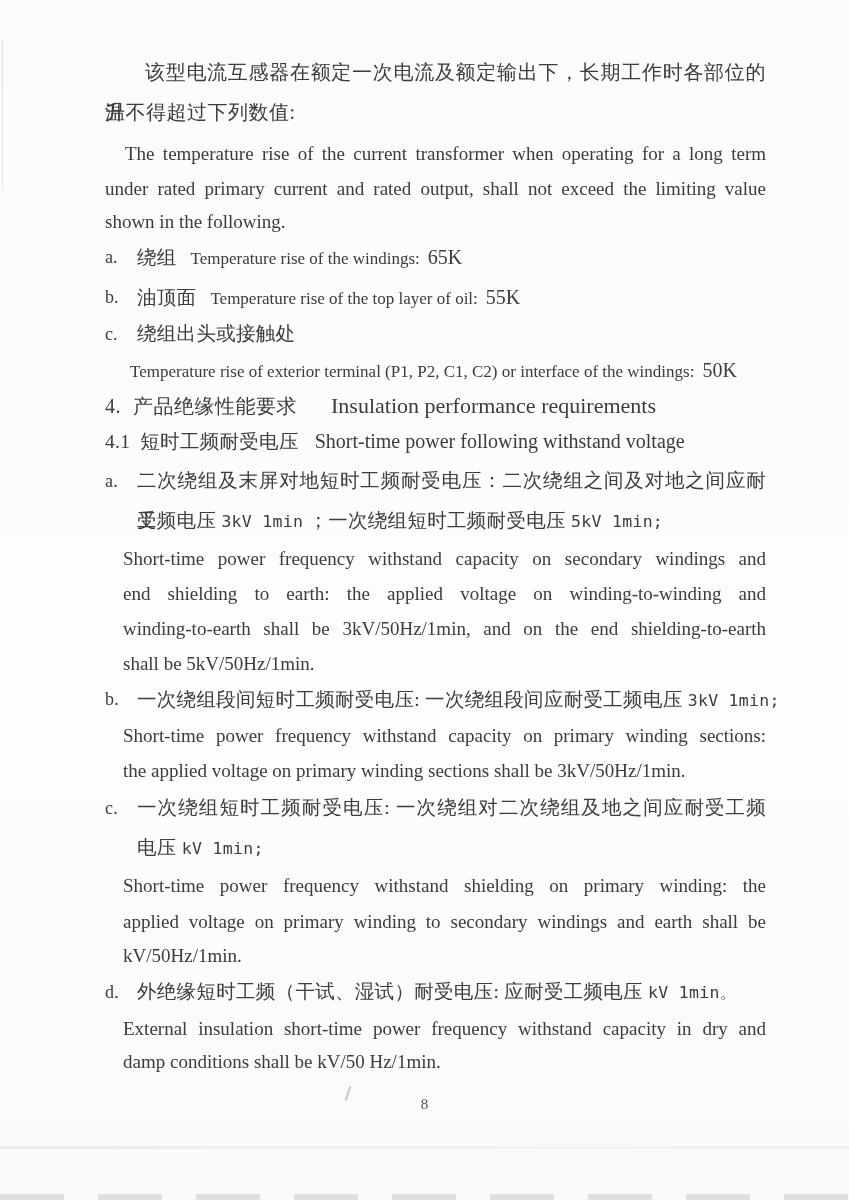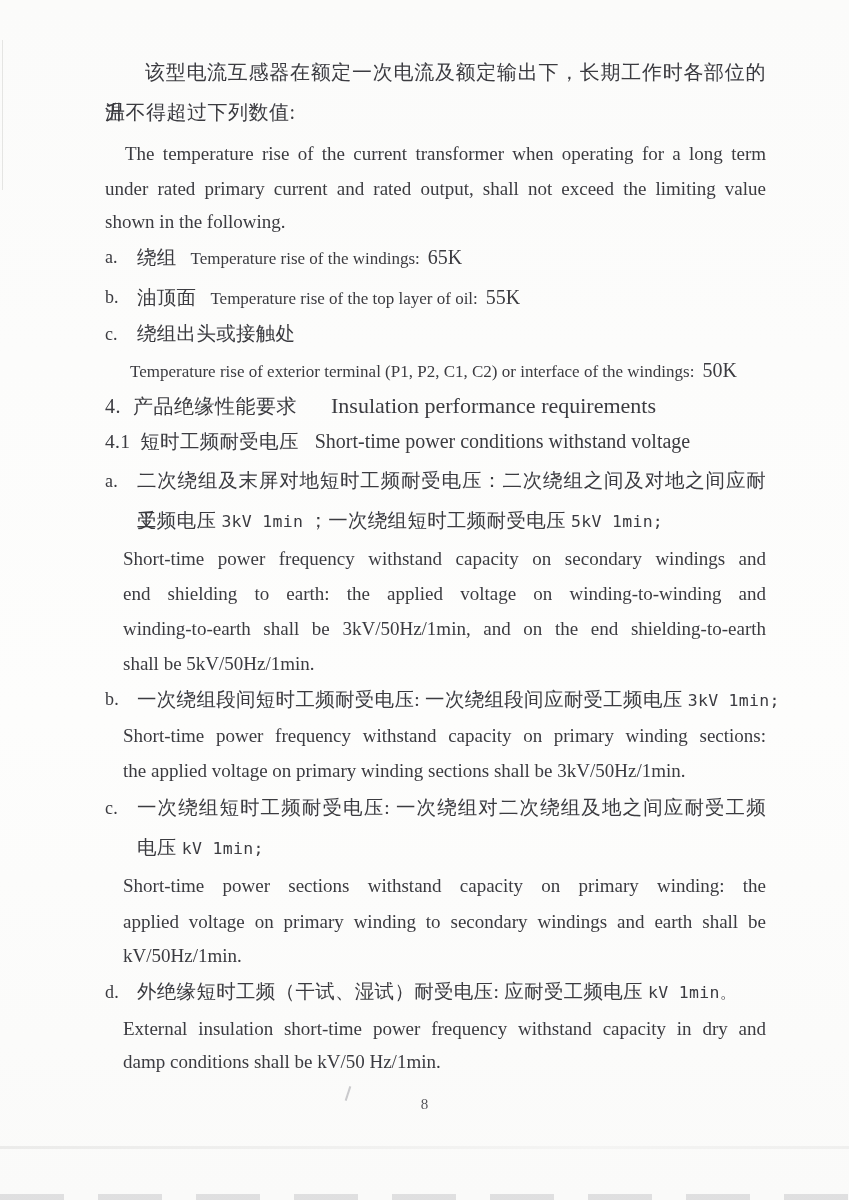--- a/index.html
+++ b/index.html
@@ -82,21 +82,21 @@
     </div>
     <div class="line h38 mb8 sub17">
       <span>Temperature rise of exterior terminal (P1, P2, C1, C2) or interface of the windings:</span><span class="f-en20 g8">50K</span>
     </div>
 
     <div class="line h33">
       <span class="f-zh20">4.</span><span class="f-zh20 g12">产品绝缘性能要求</span><span class="f-en22 g18">Insulation performance requirements</span>
     </div>
 
     <div class="line h39">
-      <span class="f-zh19">4.1</span><span class="f-zh19 g10">短时工频耐受电压</span><span class="f-en20 g16">Short-time power conditions withstand voltage</span>
+      <span class="f-zh19">4.1</span><span class="f-zh19 g10">短时工频耐受电压</span><span class="f-en20 g16">Short-time power following withstand voltage</span>
     </div>
 
     <div class="line h40 item f-zh19 just">
       <span class="marker f-en18">a.</span><span>二次绕组及末屏对地短时工频耐受电压：二次绕组之间及对地之间应耐受</span>
     </div>
     <div class="line h40 item f-zh19">
       <span>工频电压 </span><span class="mono">3kV 1min</span><span> ；一次绕组短时工频耐受电压 </span><span class="mono">5kV 1min;</span>
     </div>
     <div class="line f-en19 sub just h35">Short-time power frequency withstand capacity on secondary windings and</div>
     <div class="line f-en19 sub just h35">end shielding to earth: the applied voltage on winding-to-winding and</div>
@@ -108,21 +108,21 @@
     </div>
     <div class="line f-en19 sub just h35">Short-time power frequency withstand capacity on primary winding sections:</div>
     <div class="line f-en19 sub h35">the applied voltage on primary winding sections shall be 3kV/50Hz/1min.</div>
 
     <div class="line h40 item f-zh19 just">
       <span class="marker f-en18">c.</span><span>一次绕组短时工频耐受电压: 一次绕组对二次绕组及地之间应耐受工频</span>
     </div>
     <div class="line h40 item f-zh19">
       <span>电压 </span><span class="mono">kV 1min;</span>
     </div>
-    <div class="line f-en19 sub just h36">Short-time power sections withstand capacity on primary winding: the</div>
+    <div class="line f-en19 sub just h36">Short-time power frequency withstand shielding on primary winding: the</div>
     <div class="line f-en19 sub just h35">applied voltage on primary winding to secondary windings and earth shall be</div>
     <div class="line f-en19 sub h34">kV/50Hz/1min.</div>
 
     <div class="line h38 item f-zh19">
       <span class="marker f-en18">d.</span><span>外绝缘短时工频（干试、湿试）耐受电压: 应耐受工频电压 </span><span class="mono">kV 1min。</span>
     </div>
     <div class="line f-en19 sub just h35">External insulation short-time power frequency withstand capacity in dry and</div>
     <div class="line f-en19 sub h31">damp conditions shall be kV/50 Hz/1min.</div>
 
   </div>

